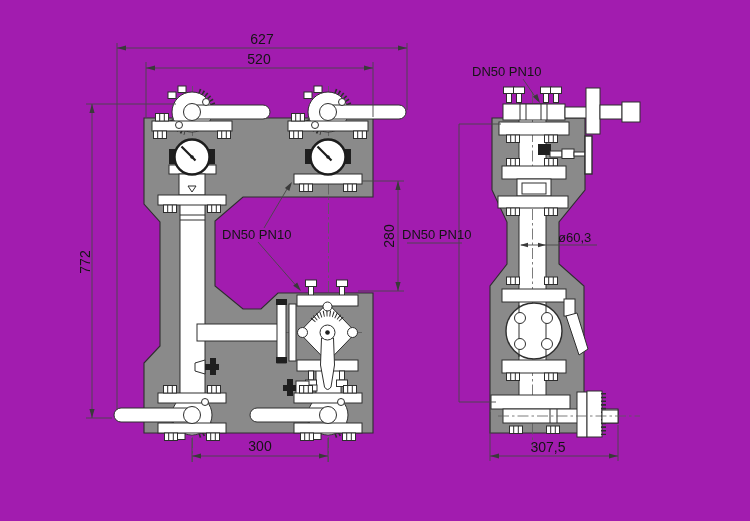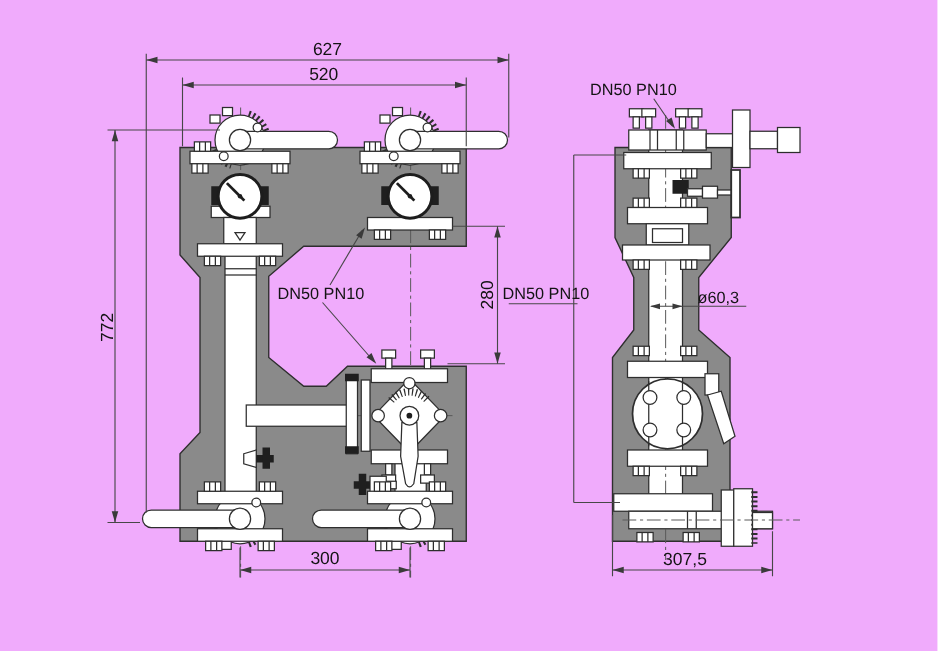--- a/index.html
+++ b/index.html
@@ -1,16 +1,16 @@
 <!DOCTYPE html>
 <html><head>
 <meta charset="utf-8">
 <style>
   html,body{margin:0;padding:0;background:#fff}
-  #canvas{position:relative;width:750px;height:521px;background:#f0abfc;overflow:hidden;
+  #canvas{position:relative;width:750px;height:521px;background:#a21caf;overflow:hidden;
           font-family:"Liberation Sans", sans-serif;}
   svg{position:absolute;left:0;top:0}
   .w  {fill:#ffffff;stroke:#2e2e2e;stroke-width:1}
   .ln {fill:none;stroke:#2e2e2e;stroke-width:1}
   .dk {fill:#1f1f1f;stroke:none}
   .knurl{fill:none;stroke:#2e2e2e;stroke-width:5;stroke-dasharray:1.6 2.1}
   .scale{fill:none;stroke:#2e2e2e;stroke-width:6;stroke-dasharray:1 2.1}
   .dim{fill:none;stroke:#474747;stroke-width:0.9}
   .cl {fill:none;stroke:#5a5a5a;stroke-width:0.8;stroke-dasharray:11 3 2.5 3}
   .arr{fill:#3a3a3a;stroke:none}

